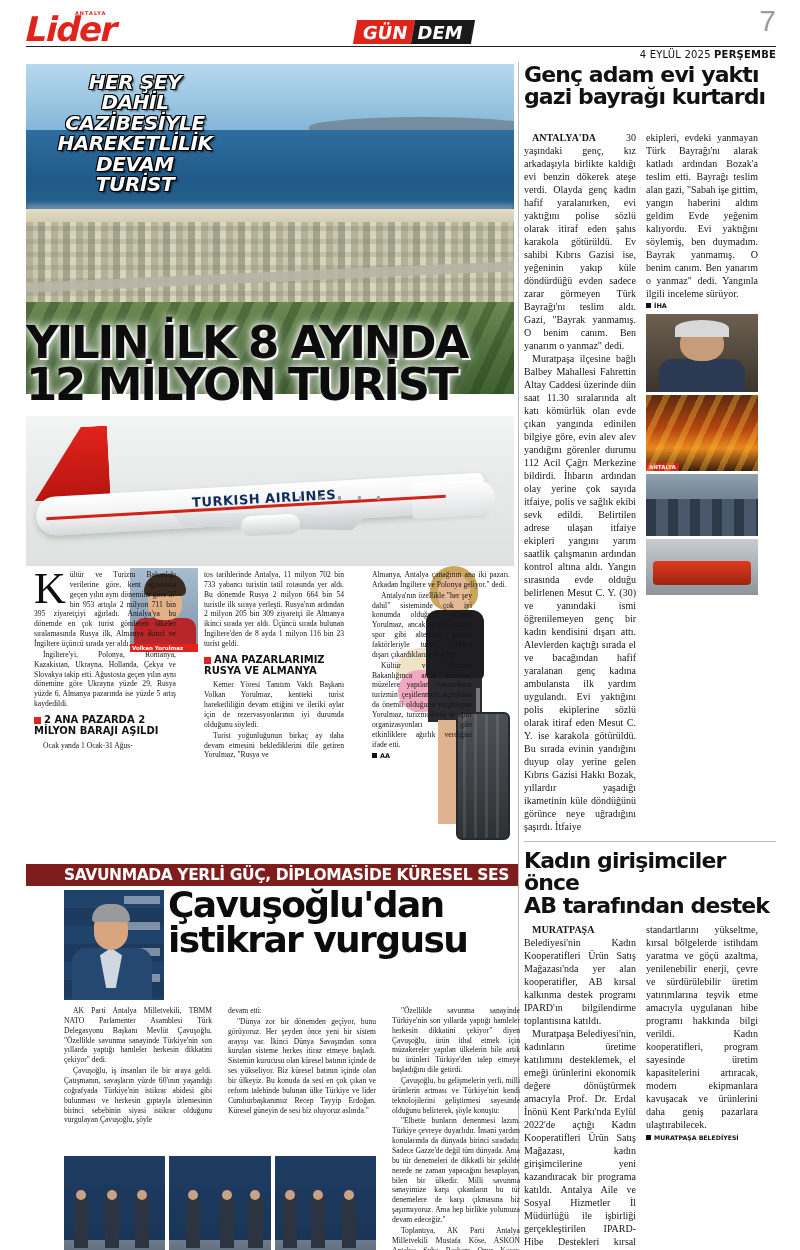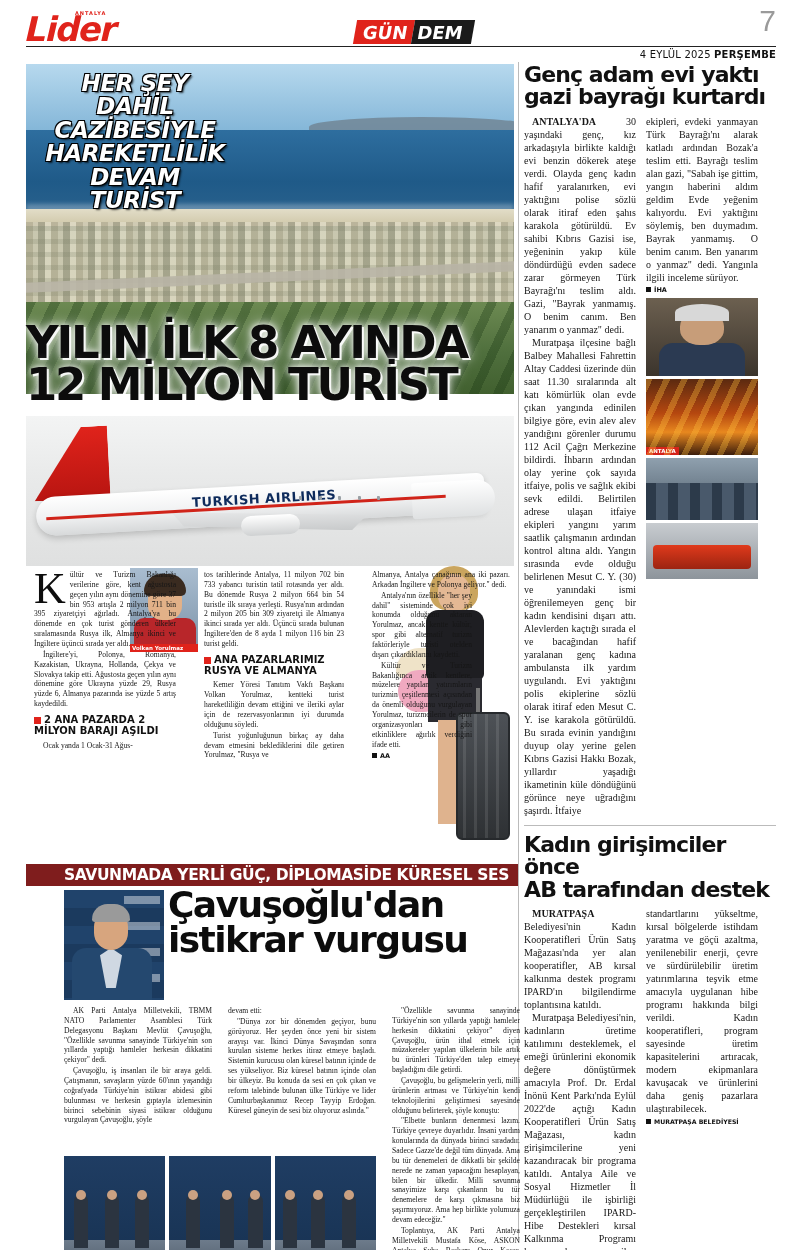--- a/index.html
+++ b/index.html
@@ -95,21 +95,21 @@
     background: linear-gradient(#6d8a52, #4f6f3d 55%, #41602f); }
   .hero .green2 { position:absolute; left:0; top:72%; width:100%; height:28%;
     background: repeating-linear-gradient(115deg,
       rgba(20,50,15,.30) 0 9px, rgba(255,255,255,0) 9px 22px); }
   .hero .road { position:absolute; left:-6%; top:63%; width:112%; height:10px;
     background:#b9b5a6; transform: rotate(-2.5deg); opacity:.9; }
 
   .hero-overlay {
     position: absolute; left: 14px; top: 8px; width: 190px;
     font-family: "DejaVu Sans", sans-serif;
-    font-weight: 700; font-style: italic; font-size: 23px; line-height: 1.02;
+    font-weight: 700; font-style: italic; font-size: 20px; line-height: 1.02;
     color: #ffffff; text-align: center;
     text-shadow: 1px 1px 0 #000, -1px 1px 0 #000, 1px -1px 0 #000, -1px -1px 0 #000,
                  2px 2px 2px rgba(0,0,0,.7);
     letter-spacing: -0.4px;
   }
   .hero-overlay div { white-space: nowrap; }
 
   
   .headline-block { position: absolute; left: 0; top: 258px; width: 492px; }
   .main-headline {
@@ -530,21 +530,21 @@
         <div class="pers" style="left:36%"></div>
           <div class="hd" style="left:38%;bottom:66%"></div>
         <div class="pers" style="left:66%"></div>
           <div class="hd" style="left:68%;bottom:66%"></div>
       </div>
     </div>
   </div>
 
   <div class="col-right">
 
-    <div class="rh" style="margin-bottom:6px">
+    <div class="rh" style="margin-bottom:22px">
       <div>Genç adam evi yaktı</div>
       <div>gazi bayrağı kurtardı</div>
     </div>
 
     <div class="rcols">
       <div class="rcol">
         <p class="rbody"><b>ANTALYA'DA</b><span> 30 yaşındaki genç, kız arkadaşıyla birlikte kaldığı evi benzin dökerek ateşe verdi. Olayda genç kadın hafif yaralanırken, evi yaktığını polise sözlü olarak itiraf eden şahıs karakola götürüldü. Ev sahibi Kıbrıs Gazisi ise, yeğeninin yakıp küle döndürdüğü evden sadece zarar görmeyen Türk Bayrağı'nı teslim aldı. Gazi, "Bayrak yanmamış. O benim canım. Ben yanarım o yanmaz" dedi.</span></p>
         <p class="rbody">Muratpaşa ilçesine bağlı Balbey Mahallesi Fahrettin Altay Caddesi üzerinde dün saat 11.30 sıralarında alt katı kömürlük olan evde çıkan yangında edinilen bilgiye göre, evin alev alev yandığını görenler durumu 112 Acil Çağrı Merkezine bildirdi. İhbarın ardından olay yerine çok sayıda itfaiye, polis ve sağlık ekibi sevk edildi. Belirtilen adrese ulaşan itfaiye ekipleri yangını yarım saatlik çalışmanın ardından kontrol altına aldı. Yangın sırasında evde olduğu belirlenen Mesut C. Y. (30) ve yanındaki ismi öğrenilemeyen genç bir kadın kendisini dışarı attı. Alevlerden kaçtığı sırada el ve bacağından hafif yaralanan genç kadına ambulansta ilk yardım uygulandı. Evi yaktığını polis ekiplerine sözlü olarak itiraf eden Mesut C. Y. ise karakola götürüldü. Bu sırada evinin yandığını duyup olay yerine gelen Kıbrıs Gazisi Hakkı Bozak, yıllardır yaşadığı ikametinin küle döndüğünü görünce neye uğradığını şaşırdı. İtfaiye</p>
       </div>
       <div class="rcol">

